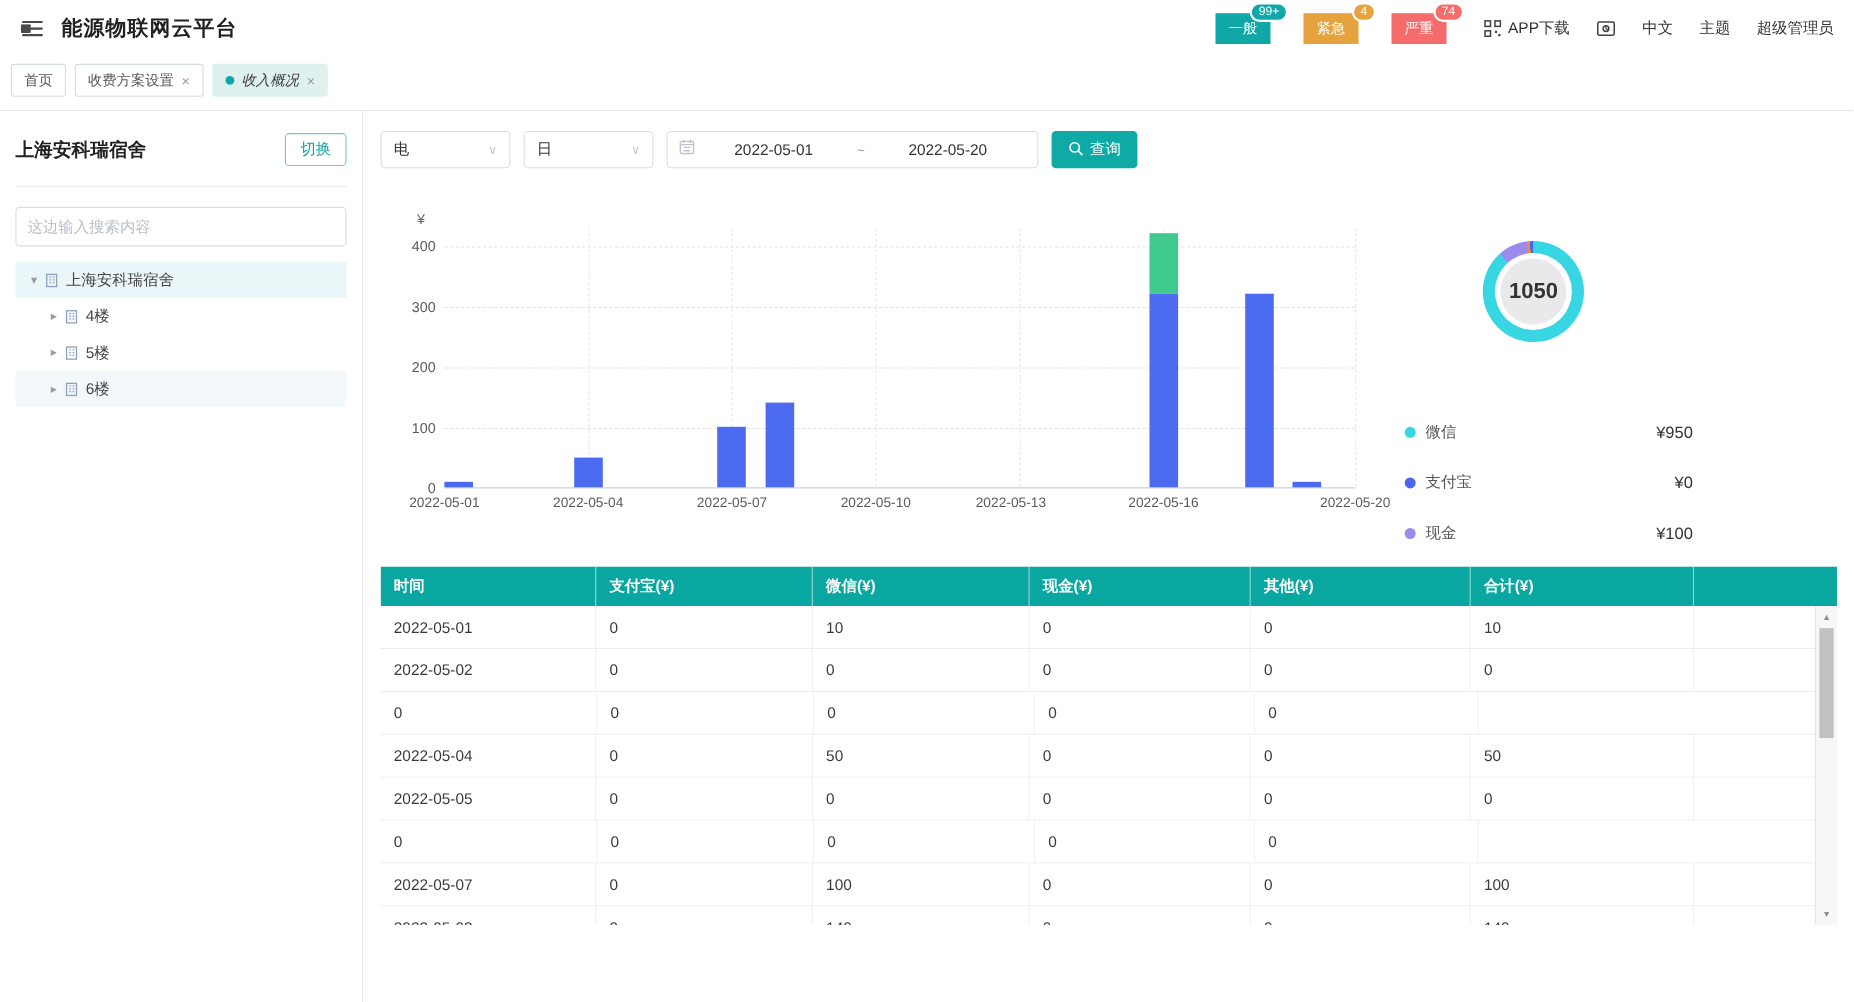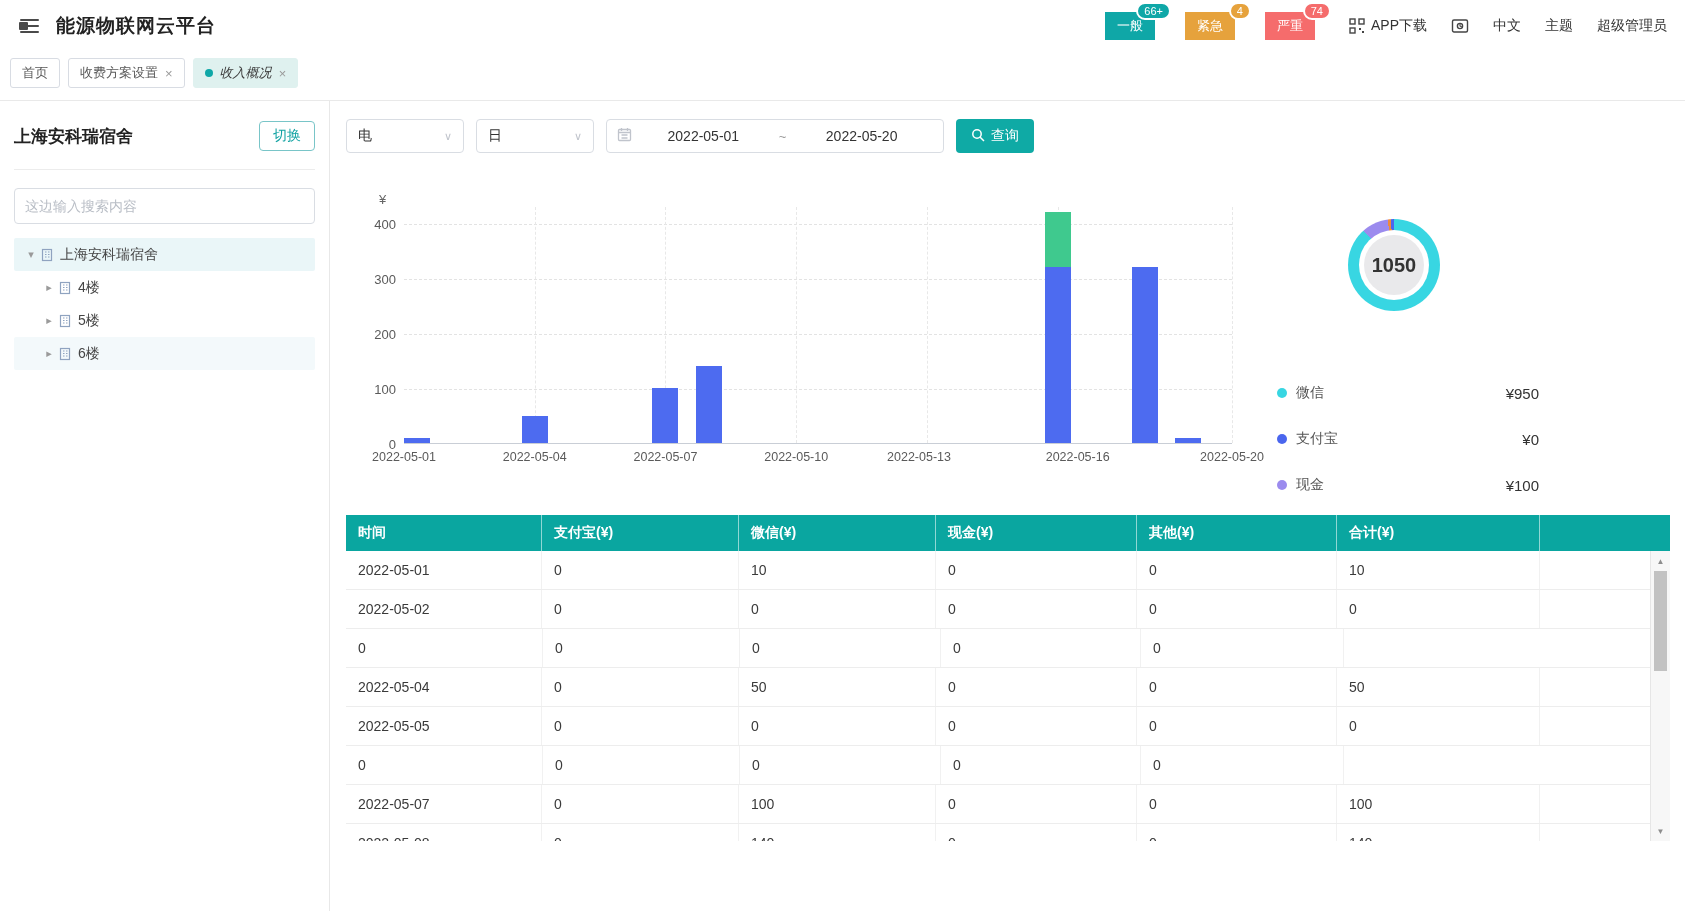--- a/index.html
+++ b/index.html
@@ -124,21 +124,21 @@
   <div class="top">
     <div class="burger">
       <i class="b1"></i>
         <i class="b2"></i>
         <i class="b3"></i>
         <i class="tri"></i>
     </div>
     <div class="app-title">能源物联网云平台</div>
     <div class="top-right">
       <div class="alerts">
-          <div class="alert" style="background: rgb(15, 167, 167);"><span>一般</span><span class="alert-count" style="background: rgb(15, 167, 167);">66+</span></div>
+          <div class="alert" style="background: rgb(15, 167, 167);"><span>一般</span><span class="alert-count" style="background: rgb(15, 167, 167);">99+</span></div>
           <div class="alert" style="background: rgb(230, 162, 60);"><span>紧急</span><span class="alert-count" style="background: rgb(230, 162, 60);">4</span></div>
           <div class="alert" style="background: rgb(245, 108, 108);"><span>严重</span><span class="alert-count" style="background: rgb(245, 108, 108);">74</span></div>
         </div>
       <div class="hitem">
         <span class="qr-icon">
           <svg width="16" height="16" viewBox="0 0 16 16" fill="none" stroke="#444" stroke-width="1.4">
             <rect x="1" y="1" width="5" height="5"></rect>
               <rect x="10" y="1" width="5" height="5"></rect>
             <rect x="1" y="10" width="5" height="5"></rect>
             <path d="M10 10h2v2h-2zM13 13h2v2h-2z" fill="#444" stroke="none"></path>
@@ -299,21 +299,21 @@
               <div class="bar" style="left: 771.421px;">
                 <div class="seg" style="height: 5.5px; background: rgb(77, 107, 240);"></div>
               </div>
             </div>
           <div class="xlabels">
               <div class="xlab" style="left: 0px;">2022-05-01</div>
               <div class="xlab" style="left: 130.737px;">2022-05-04</div>
               <div class="xlab" style="left: 261.474px;">2022-05-07</div>
               <div class="xlab" style="left: 392.211px;">2022-05-10</div>
               <div class="xlab" style="left: 515px;">2022-05-13</div>
-              <div class="xlab" style="left: 653.684px; margin-left: 20px;">2022-05-16</div>
+              <div class="xlab" style="left: 653.684px;">2022-05-16</div>
               <div class="xlab" style="left: 828px;">2022-05-20</div>
             </div>
         </div>
         <div class="pie-area">
           <div class="donut" style="background: conic-gradient(rgb(56, 214, 226) 0deg, rgb(56, 214, 226) 318.476deg, rgb(155, 139, 238) 318.476deg, rgb(155, 139, 238) 352deg, rgb(238, 138, 62) 352deg, rgb(238, 138, 62) 356deg, rgb(74, 102, 238) 356deg, rgb(74, 102, 238) 360deg);">
             <div class="donut-hole"></div>
             <div class="donut-center">1050</div>
           </div>
           <div class="legend">
               <div class="leg-row">

